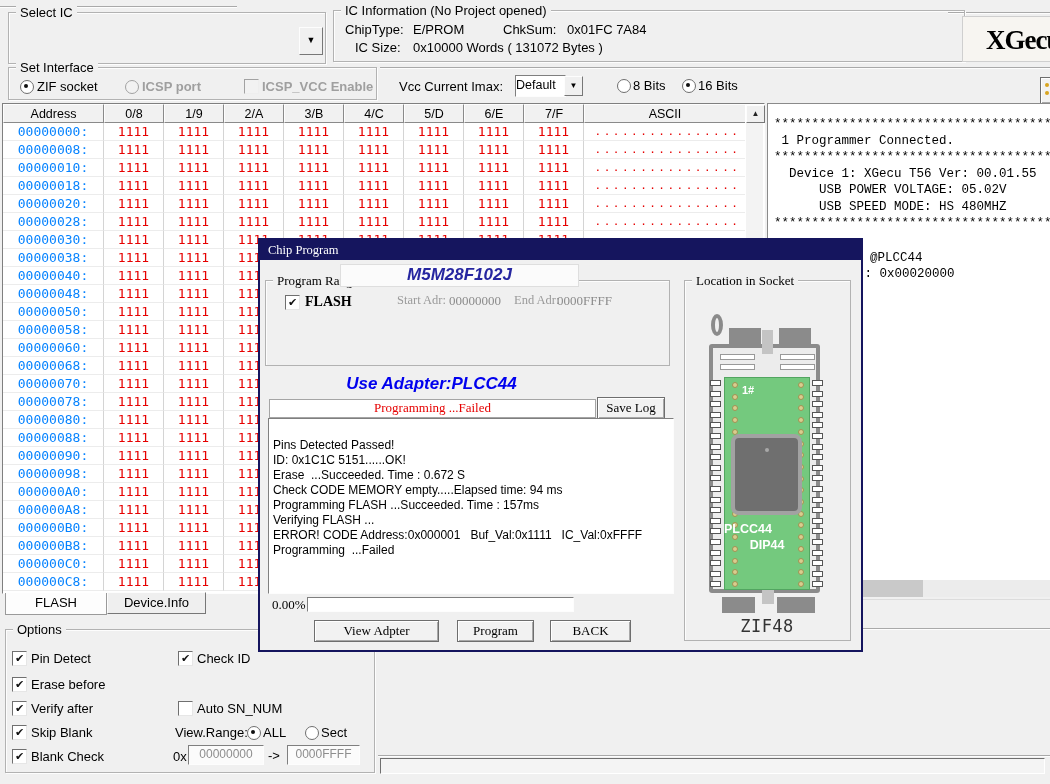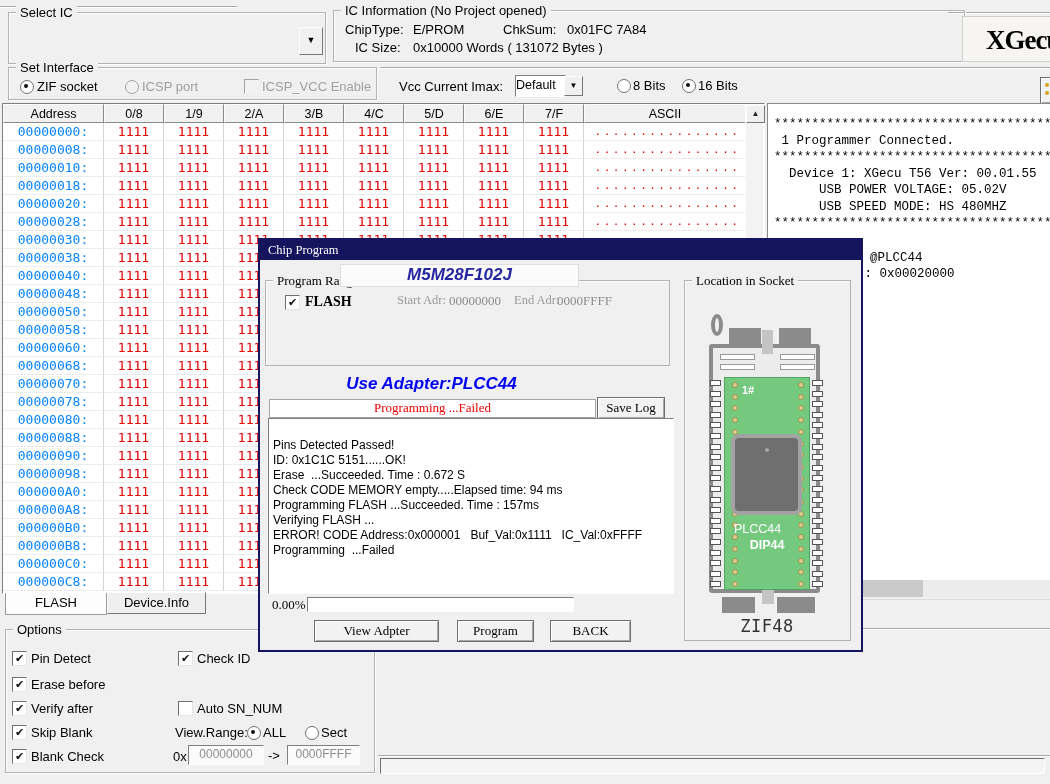--- a/index.html
+++ b/index.html
@@ -12,21 +12,21 @@
   .raised{border:1px solid;border-color:#fdfdfd #777 #777 #fdfdfd;background:#f0f0f0;}
   .btn{border:1px solid #6e6e6e;box-shadow:inset 1px 1px 0 #fff,inset -1px -1px 0 #a8a8a8;
        background:#f2f2f2;text-align:center;cursor:default;}
   .cb{position:absolute;width:13px;height:13px;background:#fff;border:1px solid;
       border-color:#6f6f6f #e6e6e6 #e6e6e6 #6f6f6f;font-size:11px;line-height:12px;text-align:center;color:#101010;}
   .cb.disabled{background:#f2f2f2;border-color:#a2a2a2 #eee #eee #a2a2a2;}
   .radio{position:absolute;width:12px;height:12px;border-radius:50%;background:#fff;border:1px solid #6f6f6f;}
   .radio.checked::after{content:"";position:absolute;left:3px;top:3px;width:4px;height:4px;border-radius:50%;background:#101010;}
   .radio.disabled{background:#f2f2f2;border-color:#a2a2a2;}
   .lbl{position:absolute;white-space:nowrap;}
-  .dis{color:#9f9f9f;}
+  .dis{color:#9f9f9f;font-weight:bold;}
   .mono{font-family:"DejaVu Sans Mono",monospace;}
   .srf{font-family:"Liberation Serif",serif;}
   .etch{position:absolute;height:1px;background:#a9a9a9;box-shadow:0 1px 0 #fdfdfd;}
 
   
   #hex-table{left:2px;top:103px;width:761px;height:489px;background:#fff;
              border:1px solid;border-color:#7f7f7f #fdfdfd #fdfdfd #7f7f7f;overflow:hidden;}
   #hex-inner{position:absolute;left:0;top:0;width:742px;}
   .hrow{display:flex;height:19px;}
   .hcell{box-sizing:border-box;height:19px;line-height:18px;text-align:center;font-size:12.5px;
@@ -639,21 +639,21 @@
           <div class="pad" style="left: 0px; top: 220.4px;"></div>
           <div class="pad" style="left: 0px; top: 232.1px;"></div>
           <div class="pad" style="left: 0px; top: 243.8px;"></div>
           <div class="pad" style="left: 0px; top: 255.5px;"></div>
           <div class="pad" style="left: 0px; top: 267.2px;"></div>
           <div class="pad" style="left: 0px; top: 278.9px;"></div>
         </div>
       <div class="sock" style="left:40px;top:82px;color:#fff;font-weight:bold;font-size:11px;">1#</div>
       <div class="sock" style="left:29px;top:132px;width:71px;height:81px;background:#6f6f6f;border:4px solid #a2a2a2;border-radius:8px;box-sizing:border-box;"></div>
       <div class="sock" style="left:63px;top:146px;width:4px;height:4px;border-radius:50%;background:#a8a8a8;"></div>
-      <div class="sock" style="left:22px;top:220px;width:67px;text-align:center;color:#fff;font-weight:normal;font-size:12.5px;">PLCC44</div>
+      <div class="sock" style="left:22px;top:220px;width:67px;text-align:left;color:#fff;font-weight:bold;font-size:12.5px;">PLCC44</div>
       <div class="sock" style="left:22px;top:236px;width:86px;text-align:center;color:#fff;font-weight:bold;font-size:12.5px;">DIP44</div>
       <div class="sock" style="left:60px;top:288px;width:12px;height:14px;background:#c4c4c4;"></div>
       <div class="sock" style="left:20px;top:295px;width:33px;height:16px;background:#8b8b8b;"></div>
       <div class="sock" style="left:75px;top:295px;width:38px;height:16px;background:#8b8b8b;"></div>
       <div class="sock mono" style="left:0;top:314px;width:130px;text-align:center;font-size:17px;color:#333;letter-spacing:0.5px;">ZIF48</div>
     </div>
   </div>
 
 </div>
 

